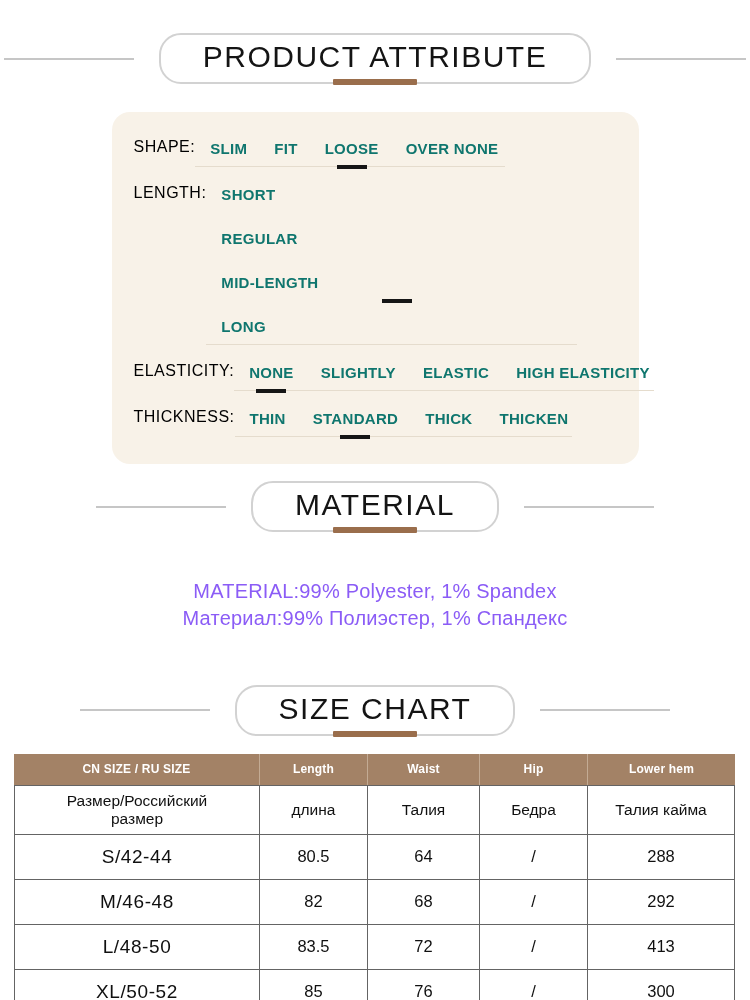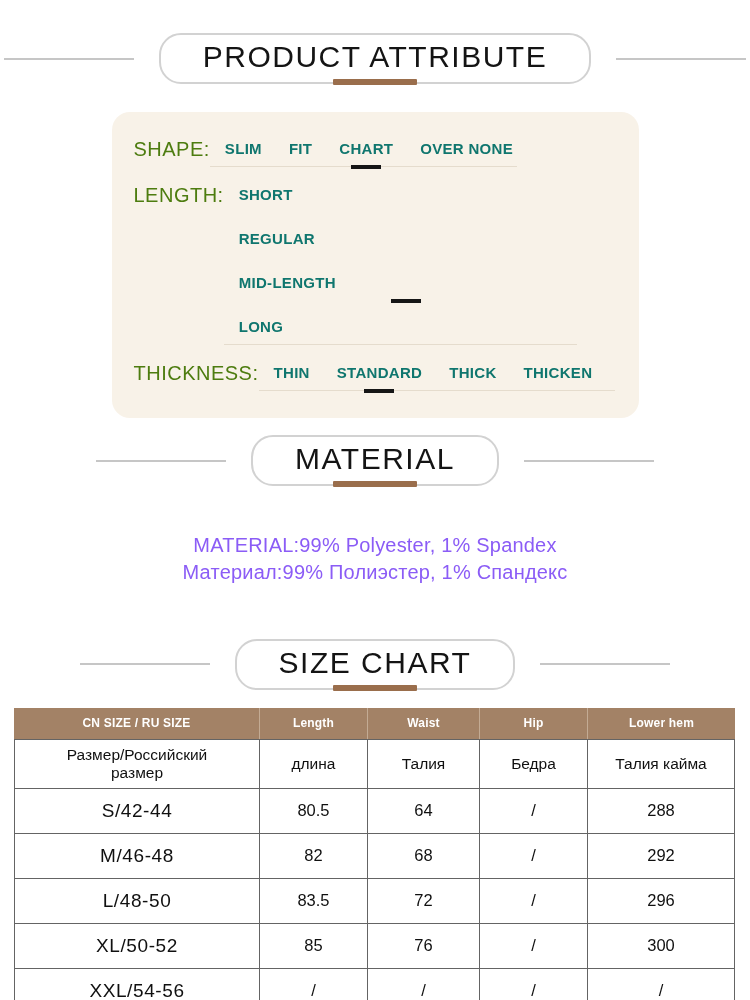--- a/index.html
+++ b/index.html
@@ -13,21 +13,21 @@
   .pill { position:relative; background:#fff; border:2px solid #d2d2d2; border-radius:22px;
           padding:5px 42px 8px 42px; font-size:30px; letter-spacing:1.5px; color:#141414;
           white-space:nowrap; }
   .pill-bar { position:absolute; bottom:-3px; left:50%; transform:translateX(-50%);
               width:84px; height:6px; background:#9a6e4c; border-radius:1px; }
 
   
   .attr-panel { width:527px; margin:28px auto 0 auto; background:#f8f2e8; border-radius:18px;
                 padding:26px 24px 10px 22px; }
   .attr-row { display:flex; align-items:flex-start; margin-bottom:17px; }
-  .attr-label { font-size:20px; letter-spacing:0.5px; color:#4d7c0f; white-space:nowrap;
+  .attr-label { font-size:16px; letter-spacing:0.5px; color:#000000; white-space:nowrap;
                 line-height:1.1; }
   .opts { flex:1; display:flex; gap:27px; padding:2px 4px 9px 15px;
           border-bottom:1px solid #e5dccd; }
   .attr-row:nth-of-type(1) .opts { margin-right:110px; }
   .attr-row:nth-of-type(2) .opts { margin-right:38px;flex-direction:column; }
   .attr-row:nth-of-type(3) .opts { margin-right:0; }
   .attr-row:nth-of-type(4) .opts { margin-right:48px; }
   .opt { position:relative; font-size:15px; font-weight:600; letter-spacing:0.3px;
          color:#0f766e; white-space:nowrap; }
   .opt.selected::after { content:""; position:absolute; left:50%; transform:translateX(-50%);
@@ -76,35 +76,44 @@
     <div class="side-line"></div>
   </div>
 
   <div class="attr-panel">
 
     <div class="attr-row">
       <span class="attr-label">SHAPE:</span>
       <div class="opts">
         <span class="opt">SLIM</span>
         <span class="opt">FIT</span>
-        <span class="opt selected">CHART</span>
+        <span class="opt selected">LOOSE</span>
         <span class="opt">OVER NONE</span>
       </div>
     </div>
 
     <div class="attr-row">
       <span class="attr-label">LENGTH:</span>
       <div class="opts">
         <span class="opt">SHORT</span>
         <span class="opt">REGULAR</span>
         <span class="opt selected">MID-LENGTH</span>
         <span class="opt">LONG</span>
       </div>
     </div>
 
+    <div class="attr-row">
+      <span class="attr-label">ELASTICITY:</span>
+      <div class="opts">
+        <span class="opt selected">NONE</span>
+        <span class="opt">SLIGHTLY</span>
+        <span class="opt">ELASTIC</span>
+        <span class="opt">HIGH ELASTICITY</span>
+      </div>
+    </div>
 
     <div class="attr-row">
       <span class="attr-label">THICKNESS:</span>
       <div class="opts">
         <span class="opt">THIN</span>
         <span class="opt selected">STANDARD</span>
         <span class="opt">THICK</span>
         <span class="opt">THICKEN</span>
       </div>
     </div>
@@ -171,21 +180,21 @@
         <td>82</td>
         <td>68</td>
         <td>/</td>
         <td>292</td>
       </tr>
       <tr class="data-row">
         <td>L/48-50</td>
         <td>83.5</td>
         <td>72</td>
         <td>/</td>
-        <td>296</td>
+        <td>413</td>
       </tr>
       <tr class="data-row">
         <td>XL/50-52</td>
         <td>85</td>
         <td>76</td>
         <td>/</td>
         <td>300</td>
       </tr>
       <tr class="data-row">
         <td>XXL/54-56</td>

